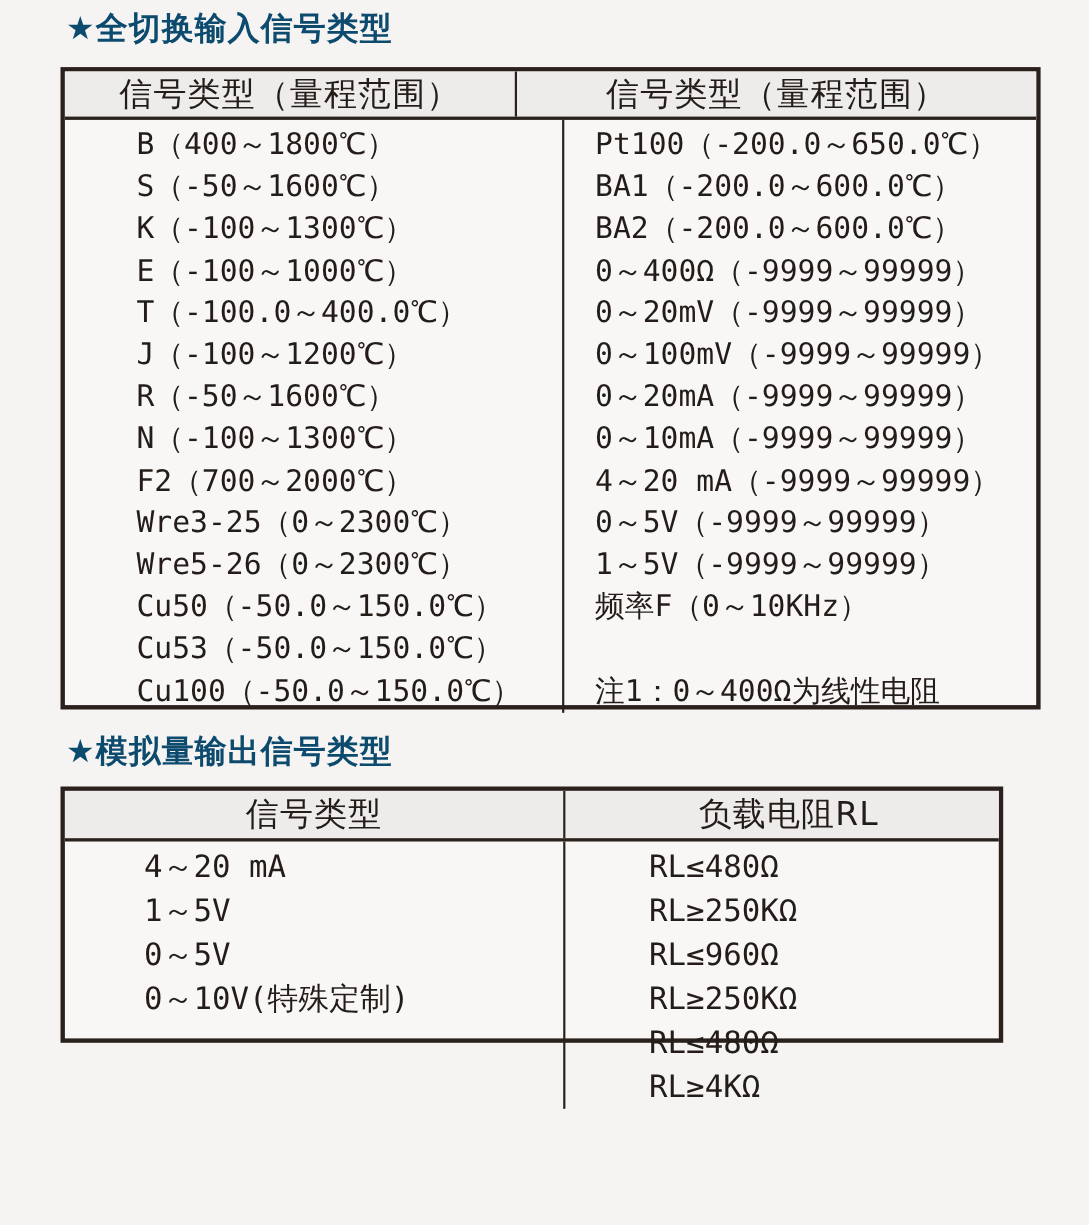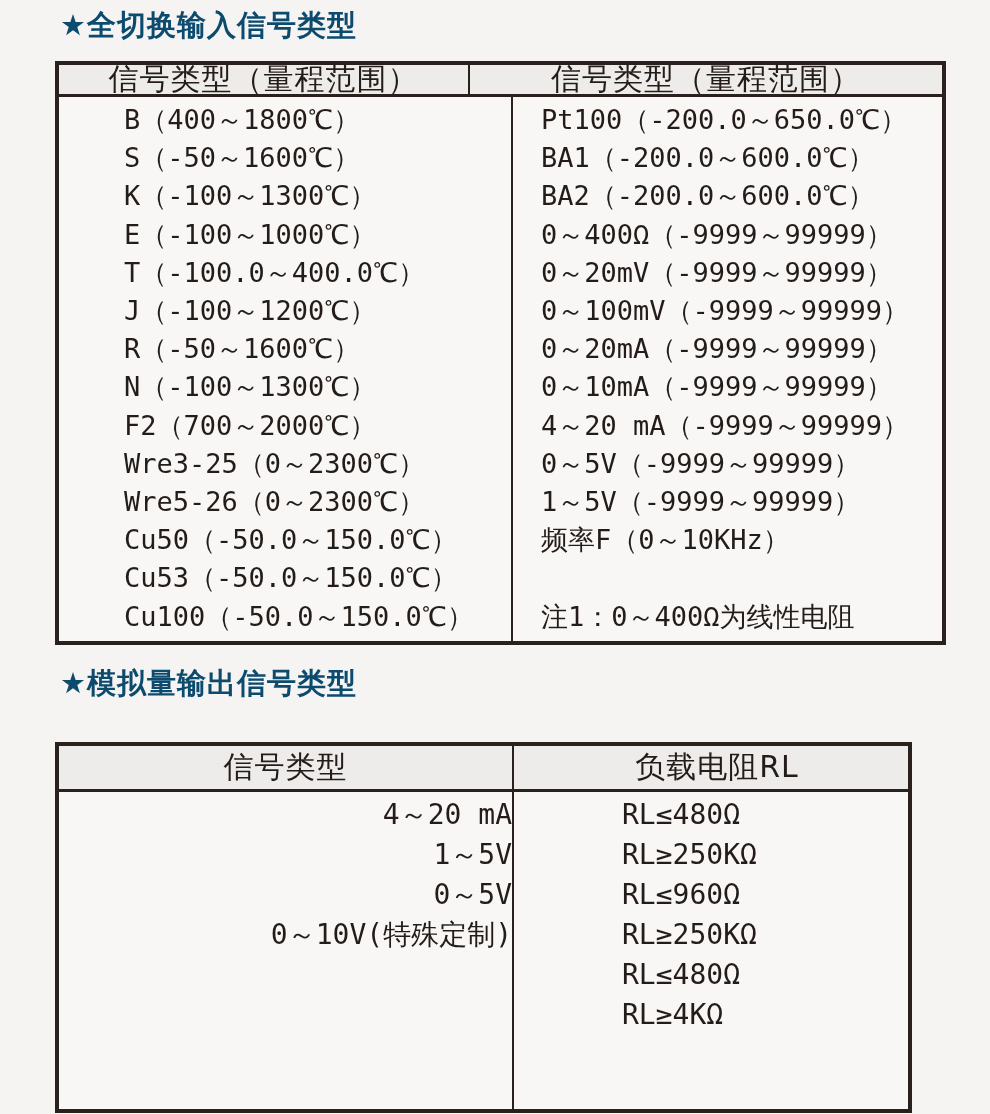--- a/index.html
+++ b/index.html
@@ -47,33 +47,33 @@
     font-family: "DejaVu Sans Mono", "Liberation Mono", monospace;
     color: #241c18;
     white-space: pre;
   }
   .col-divider-right { border-right: 2px solid #2a211d; }
 
   
   #table1 { top: 61px; width: 891px; height: 584px; }
   #table1 .hcell.h1 { width: 411px; }
   #table1 .hcell.h2 { flex: 1; }
-  #table1 .t-header { height: 32px; }
+  #table1 .t-header { height: 44px; }
   #table1 .bcell { font-size: 27px; line-height: 38.2px; padding-top: 4px; }
   #table1 .bcell.c1 { width: 411px; padding-left: 22px; margin-left: 43px; }
   #table1 .bcell.c2 { flex: 1; padding-left: 28px; }
 
   
-  #table2 { top: 742px; width: 857px; height: 371px; }
+  #table2 { top: 715px; width: 857px; height: 233px; }
   #table2 .hcell.h1 { width: 455px; }
   #table2 .hcell.h2 { flex: 1; margin-left: 12px; }
   #table2 .t-header { height: 46px; }
   #table2 .bcell { font-size: 28px; line-height: 40px; padding-top: 3px; }
-  #table2 .bcell.c1 { width: 455px; padding-left: 72px; text-align: right; }
-  #table2 .bcell.c2 { flex: 1; padding-left: 108px; }
+  #table2 .bcell.c1 { width: 455px; padding-left: 72px; }
+  #table2 .bcell.c2 { flex: 1; padding-left: 76px; }
 
   #title1 { top: 6px; }
   #title2 { top: 664px; }
 </style>
 </head>
 <body>
 
 <div id="title1" class="sec-title">★全切换输入信号类型</div>
 
 <div id="table1" class="spec-table">

